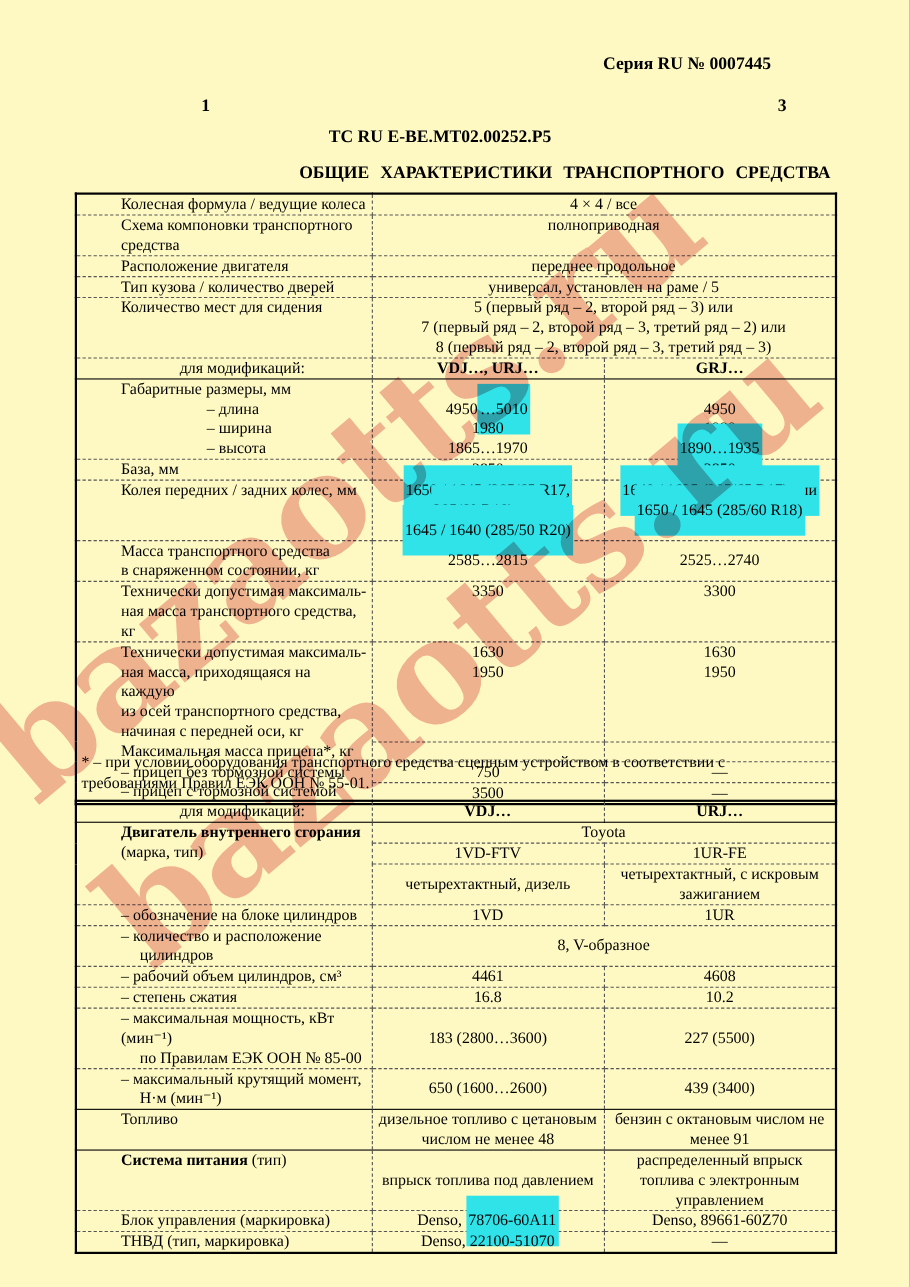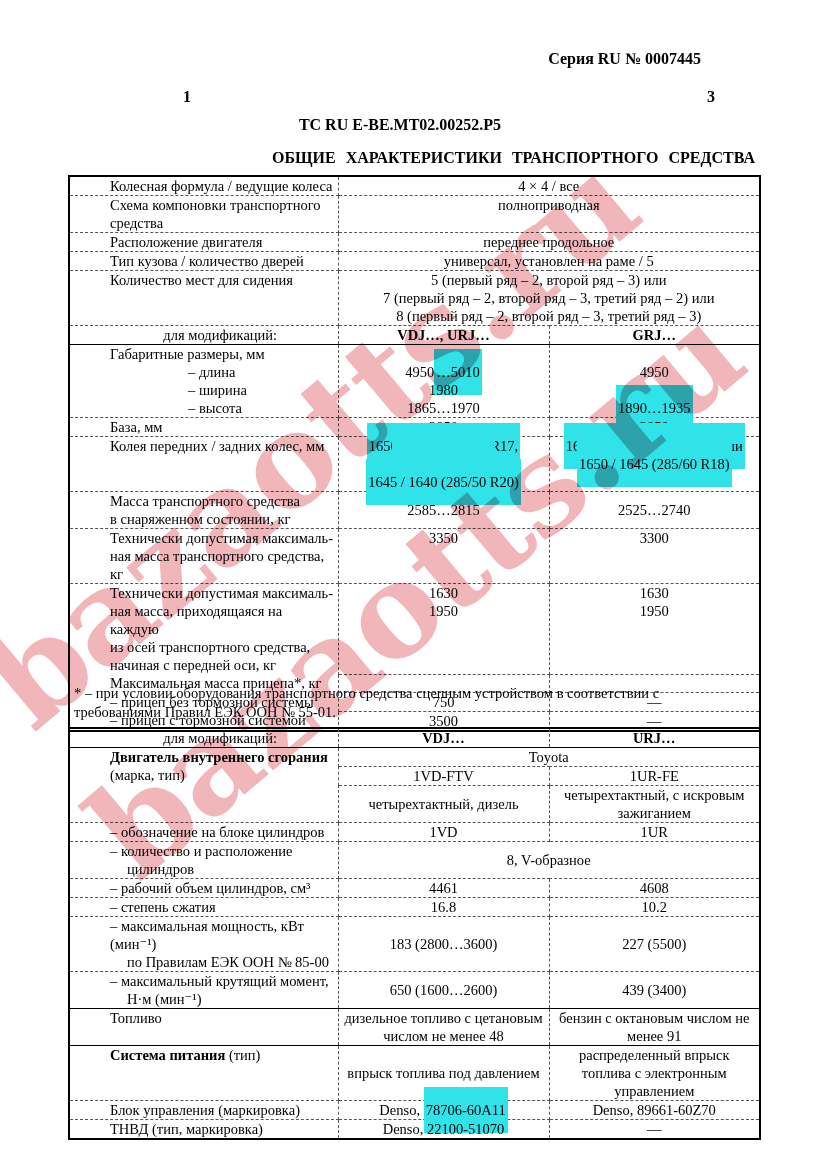--- a/index.html
+++ b/index.html
@@ -1,18 +1,18 @@
 <!DOCTYPE html>
 <html><head>
 <meta charset="utf-8">
 <style>
   html,body { margin:0; padding:0; background:#888; }
   .page {
     position:relative; width:827px; height:1170px; margin:0 auto;
-    background:#ffffff; overflow:hidden;
+    background:#fef9c3; overflow:hidden;
     font-family:"Liberation Serif","DejaVu Serif",serif; color:#000;
   }
   
   .series { position:absolute; top:50px; right:126px; font-weight:bold; font-size:16px; }
   .pn1 { position:absolute; top:88px; left:183px; font-weight:bold; font-size:16px; }
   .pn3 { position:absolute; top:88px; left:707px; font-weight:bold; font-size:16px; }
   .docnum { position:absolute; top:116px; left:0; width:800px; text-align:center; font-weight:bold; font-size:16px; }
   .heading { position:absolute; top:149px; left:0; width:755px; text-align:right; font-weight:bold; font-size:16px; word-spacing:6px; }
   
   table.spec {

